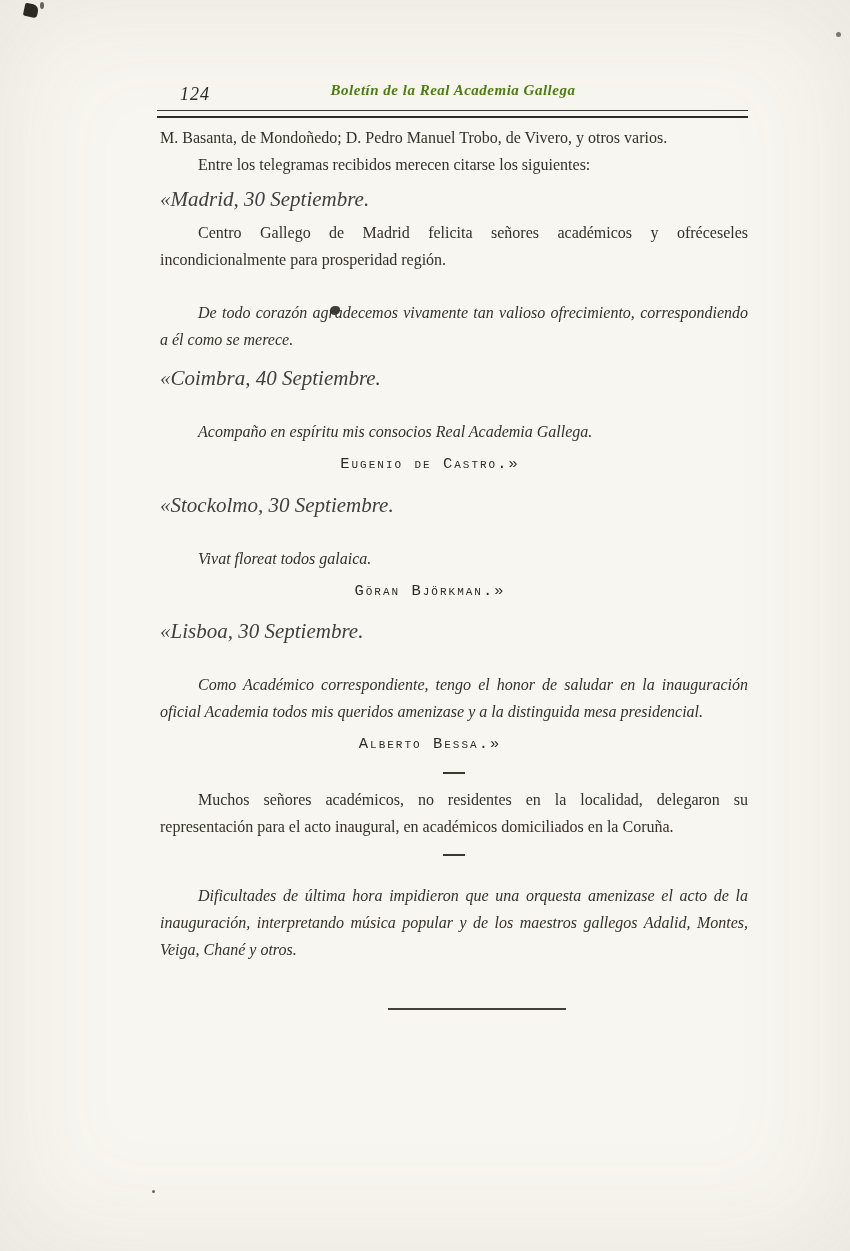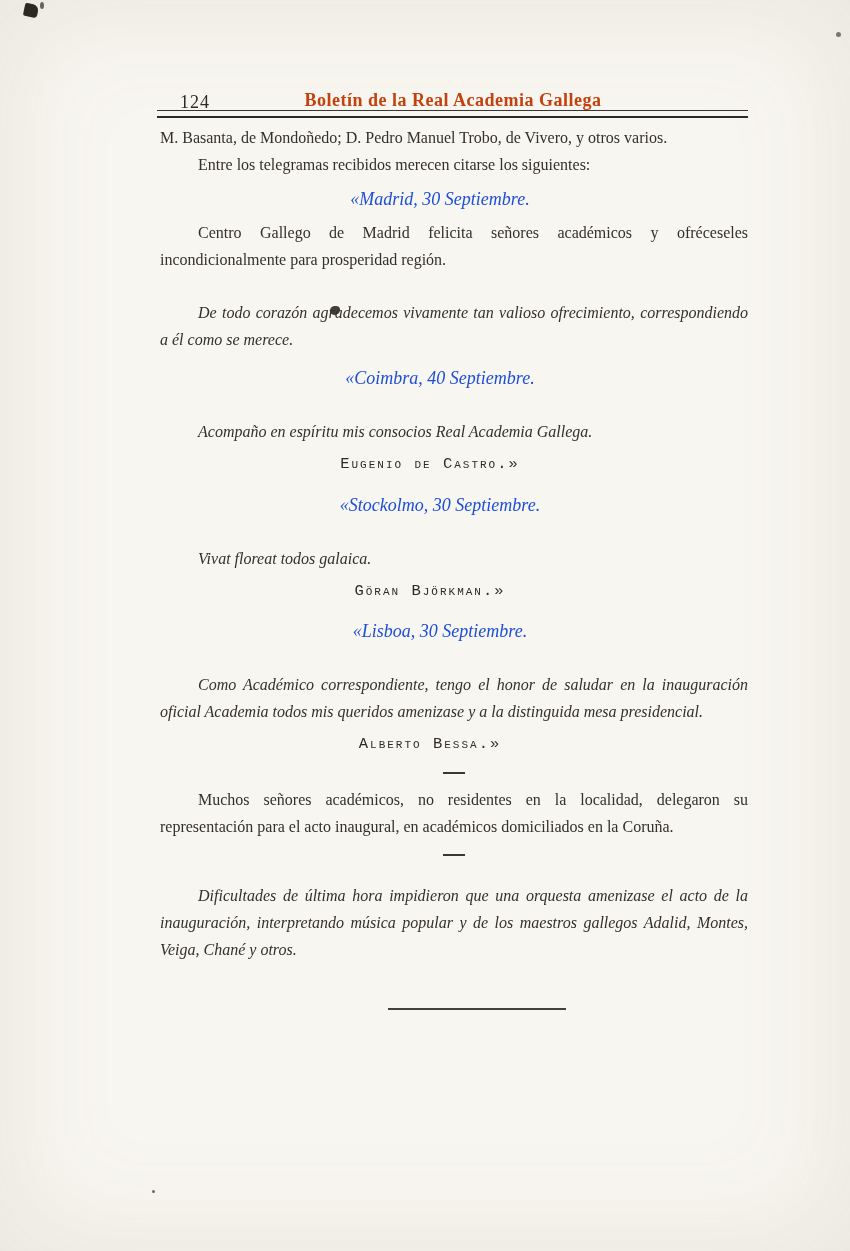--- a/index.html
+++ b/index.html
@@ -11,43 +11,44 @@
     background: #f8f6f0;
     box-shadow: inset 0 0 120px rgba(120,110,90,0.12);
     font-family: "Liberation Serif", "DejaVu Serif", serif;
     color: #332f29;
     overflow: hidden;
   }
 
   
   .header {
     position: absolute;
-    top: 90px;
+    top: 82px;
     left: 158px;
     width: 590px;
     height: 26px;
+    font-style: italic;
   }
   .page-num {
     position: absolute;
     left: 22px;
     top: 2px;
     font-size: 18px;
     letter-spacing: 1px;
     color: #2e2b25;
   }
   .journal-title {
     position: absolute;
     left: 0;
     right: 0;
     top: 0;
     text-align: center;
-    font-size: 18px;
+    font-size: 15px;
     font-weight: bold;
     letter-spacing: 0.5px;
-    color: #c2410c;
+    color: #4d7c0f;
   }
   .header-rule {
     position: absolute;
     top: 110px;
     left: 157px;
     width: 591px;
     height: 5px;
     border-top: 1.5px solid #3a362f;
     border-bottom: 2.5px solid #2f2b24;
   }
@@ -63,25 +64,25 @@
     margin: 0;
     font-size: 16px;
     line-height: 27px;
     text-align: justify;
     color: #34302a;
   }
   .indent { text-indent: 38px; }
   .dateline {
     margin: 8px 0 0;
     padding-right: 28px;
-    font-size: 18px;
+    font-size: 21px;
     line-height: 27px;
     font-style: italic;
-    text-align: center;
-    color: #1d4ed8;
+    text-align: left;
+    color: #404040;
   }
   .tg-text { margin-top: 6px; }
 
   .sig-row {
     display: flex;
     margin-top: 8px;
   }
   .sig-col { width: 50%; text-align: center; }
   .sig-role {
     font-size: 12.5px;

